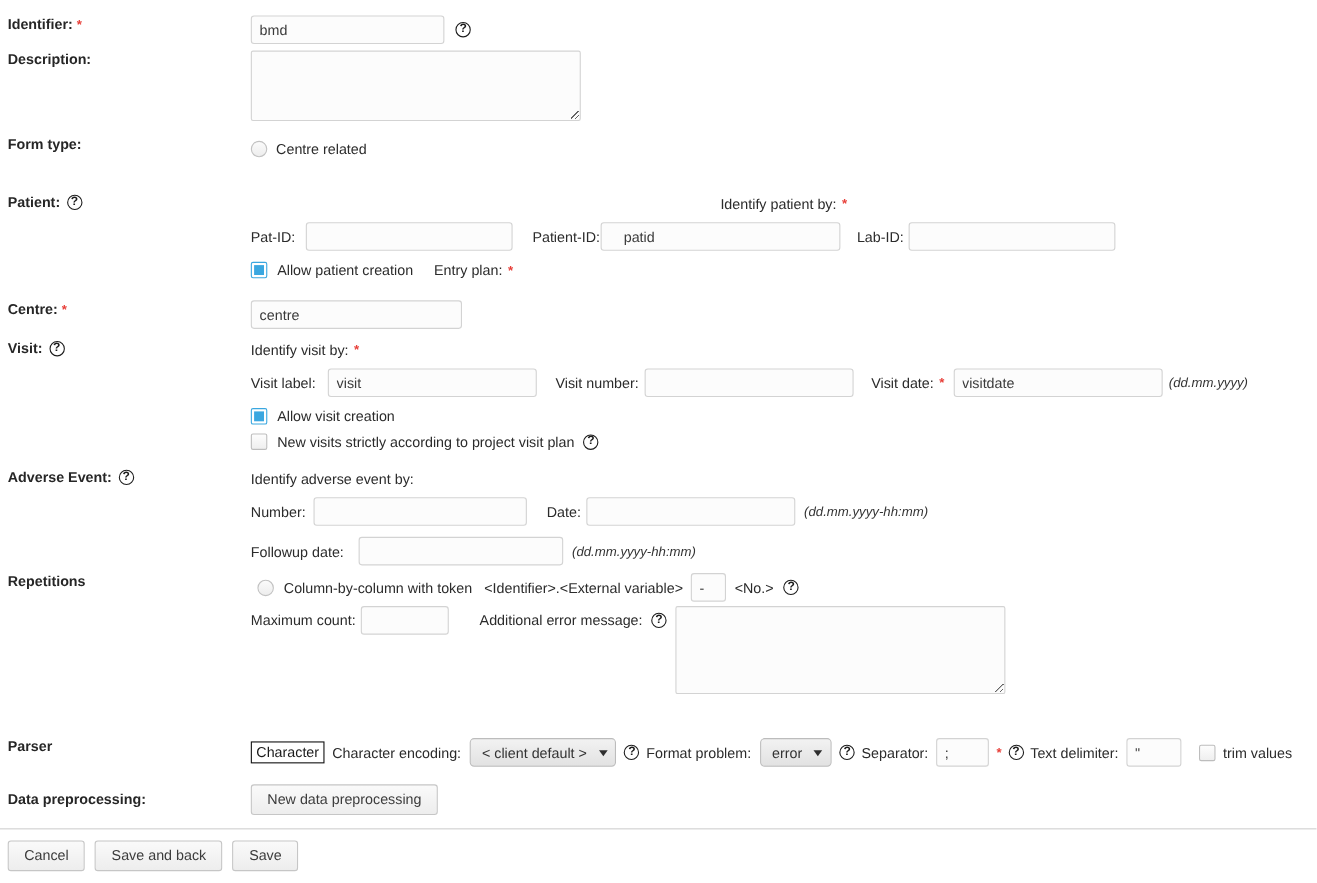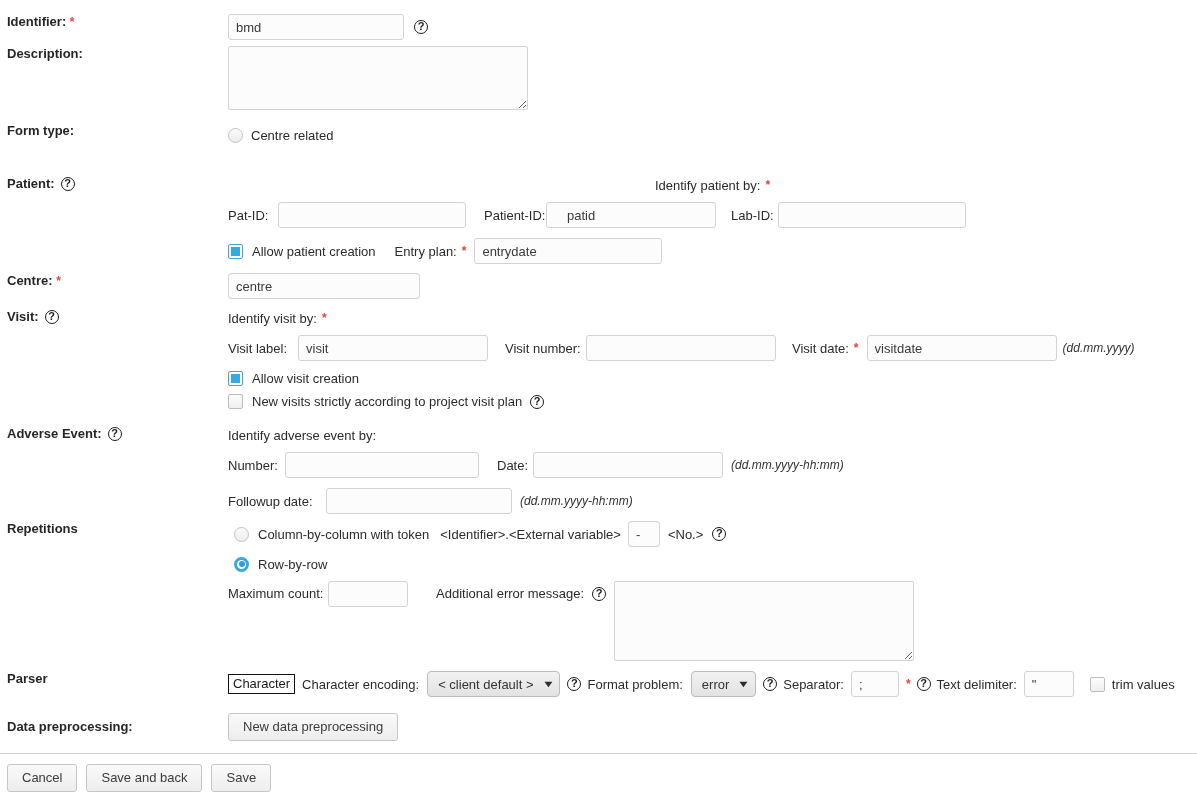--- a/index.html
+++ b/index.html
@@ -268,30 +268,29 @@
     </div>
     <div class="field">
       <div class="inline" style="gap:5px;height:18px;justify-content:center;">
         <span class="plain">Identify patient by:</span>
         <span class="req">*</span>
       </div>
       <div class="inline" style="gap:0;margin-top:8px;">
         <span class="plain" style="width:50px;">Pat-ID:</span>
         <input type="text" style="width: 188px;" value="">
         <span class="plain" style="margin-left:18px;width:62px;">Patient-ID:</span>
-        <input type="text" style="width: 170px; padding-left: 20px;" value="patid">
+        <input type="text" style="width: 218px; padding-left: 20px;" value="patid">
         <span class="plain" style="margin-left:15px;width:47px;">Lab-ID:</span>
         <input type="text" style="width: 188px;" value="">
       </div>
       <div class="inline" style="gap:0;margin-top:10px;">
         <span class="cbox on"></span>
         <span class="plain" style="margin-left:9px;">Allow patient creation</span>
         <span class="plain" style="margin-left:19px;">Entry plan:</span>
         <span class="req" style="margin-left:5px;">*</span>
-        <input type="text" style="width: 188px; margin-left: 8px;" value="entrydate">
       </div>
     </div>
   </div>
 </div>
 
 <div class="sect" style="top:273px;">
   <div class="row">
     <div class="lbl">
       <span>Centre:</span>
       <span class="req">*</span>
@@ -368,24 +367,20 @@
       <span>Repetitions</span>
     </div>
     <div class="field">
       <div class="inline" style="gap:0;height:26px;">
         <span class="radio" style="margin-left:6px;"></span>
         <span class="plain" style="margin-left:9px;">Column-by-column with token</span>
         <span class="plain" style="margin-left:11px;">&lt;Identifier&gt;.&lt;External variable&gt;</span>
         <input type="text" style="width: 32px; margin-left: 7px;" value="-">
         <span class="plain" style="margin-left:8px;">&lt;No.&gt;</span>
         <span class="help" style="margin-left:9px;"></span>
-      </div>
-      <div class="inline" style="gap:0;height:26px;margin-top:4px;">
-        <span class="radio on" style="margin-left:6px;"></span>
-        <span class="plain" style="margin-left:9px;">Row-by-row</span>
       </div>
       <div class="inline" style="gap:0;align-items:flex-start;margin-top:4px;">
         <span class="plain" style="width:100px;line-height:26px;">Maximum count:</span>
         <input type="text" style="width: 80px;" value="">
         <span class="plain" style="margin-left:28px;line-height:26px;">Additional error message:</span>
         <span class="help" style="margin-left:8px;margin-top:6px;"></span>
         <textarea style="width: 300px; height: 80px; margin-left: 8px;"></textarea>
       </div>
     </div>
   </div>

